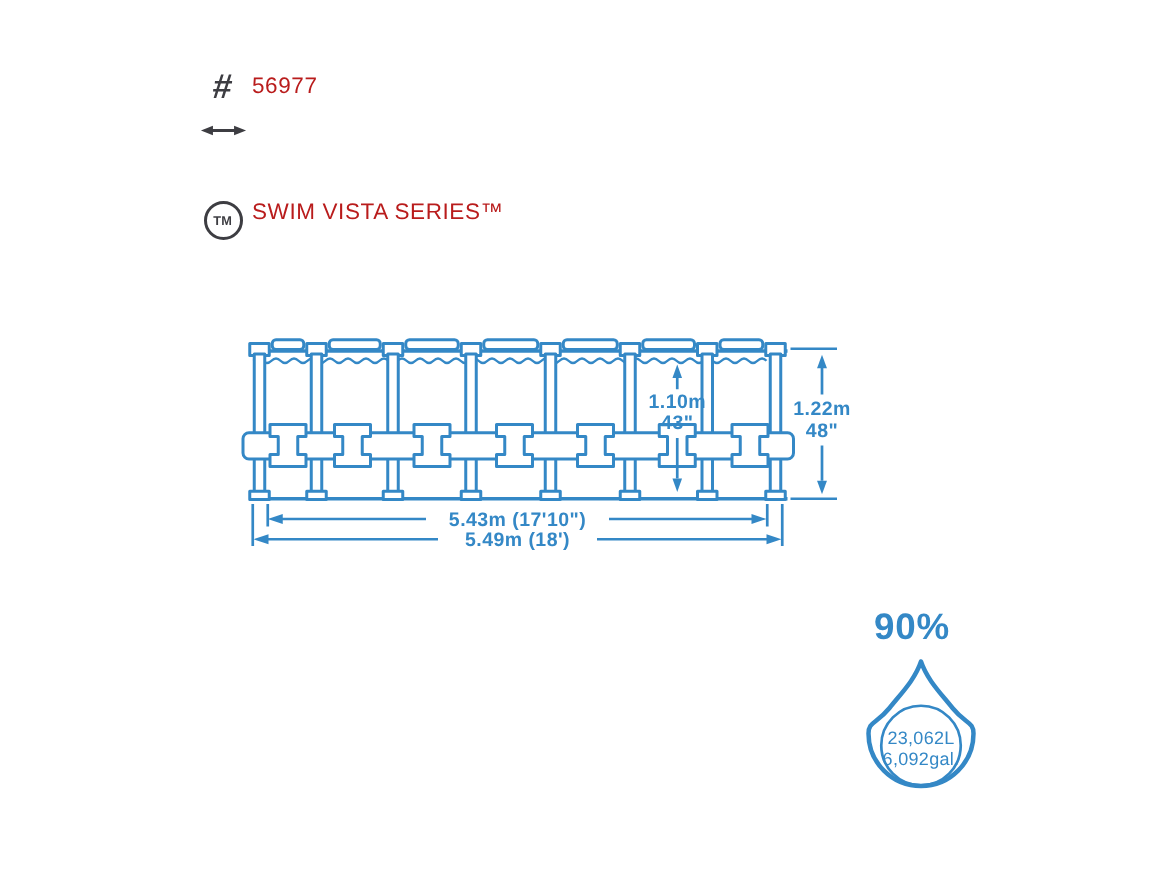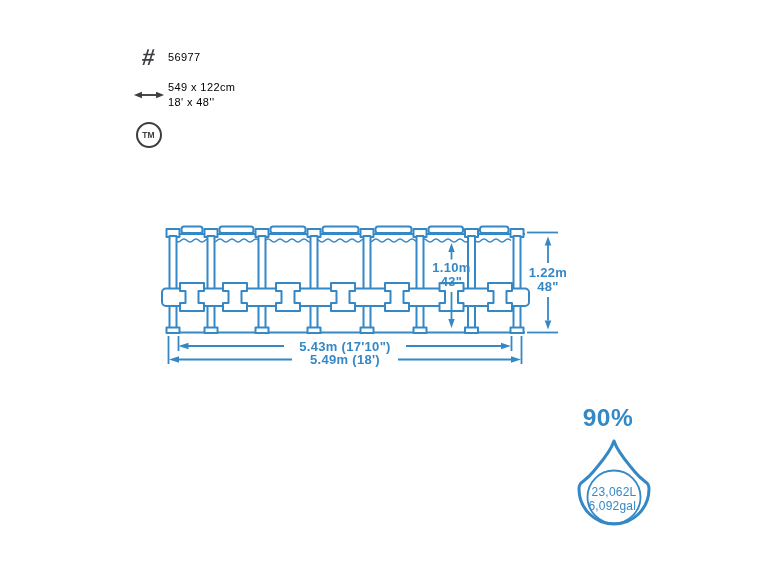--- a/index.html
+++ b/index.html
@@ -1,25 +1,25 @@
 <!DOCTYPE html>
 <html><head>
 <meta charset="utf-8">
 <style>
   html,body{margin:0;padding:0;background:#fff;}
   .stage{position:relative;width:772px;height:579px;background:#fff;overflow:hidden;
          font-family:"Liberation Sans",sans-serif;}
   
   .spec-row{position:absolute;left:132px;display:flex;align-items:center;gap:3px;}
   .spec-icon{width:33px;min-width:33px;display:flex;justify-content:center;align-items:center;color:#3d3d42;}
-  .spec-text{color:#000000;font-size:11px;line-height:15px;letter-spacing:.4px;white-space:nowrap;}
+  .spec-text{color:#b91c1c;font-size:15px;line-height:15px;letter-spacing:.4px;white-space:nowrap;}
   .hash-glyph{font-size:23px;font-weight:700;transform:skewX(-6deg);}
   .tm-circle{width:22px;height:22px;border:2.4px solid #3d3d42;border-radius:50%;
              display:flex;align-items:center;justify-content:center;
-             font-size:8.5px;font-weight:700;letter-spacing:.2px;}
+             font-size:8.5px;font-weight:700;letter-spacing:.2px;margin-top:12px;}
   
   .pool-svg{position:absolute;left:158px;top:220px;}
   .pool-svg .st{fill:#fff;stroke:#3488c6;stroke-width:2;stroke-linejoin:round;}
   .pool-svg .ln{stroke:#3488c6;stroke-width:2.2;fill:none;}
   .pool-svg .wv{stroke:#3488c6;stroke-width:1.6;fill:none;}
   .pool-svg .dl{stroke:#3488c6;stroke-width:1.8;fill:none;}
   .pool-svg .ah{fill:#3488c6;stroke:none;}
   .pool-svg text{font-family:"Liberation Sans",sans-serif;font-size:13px;font-weight:700;
                  fill:#3488c6;text-anchor:middle;letter-spacing:.3px;}
   
@@ -45,31 +45,28 @@
   </div>
 
   <div class="spec-row" style="top:80px">
     <div class="spec-icon">
       <svg width="32" height="14" viewBox="0 0 34 14">
         <line x1="6" y1="7" x2="28" y2="7" stroke="#3d3d42" stroke-width="2"></line>
         <polygon points="1,7 9.5,3.6 9.5,10.4" fill="#3d3d42"></polygon>
         <polygon points="33,7 24.5,3.6 24.5,10.4" fill="#3d3d42"></polygon>
       </svg>
     </div>
-    <div class="spec-text">
-      <div>549 x 122cm</div>
-      <div>18' x 48''</div>
-    </div>
   </div>
 
   <div class="spec-row" style="top:122px">
     <div class="spec-icon">
       <div class="tm-circle">TM</div>
     </div>
     <div class="spec-text">
+      <div>SWIM VISTA SERIES™</div>
     </div>
   </div>
 
 
   <svg class="pool-svg" width="414" height="160" viewBox="158 220 414 160">
 
     <g>
 
       <g>
         <rect class="st" x="181.5" y="226.5" width="21" height="6.5" rx="2.5"></rect>

